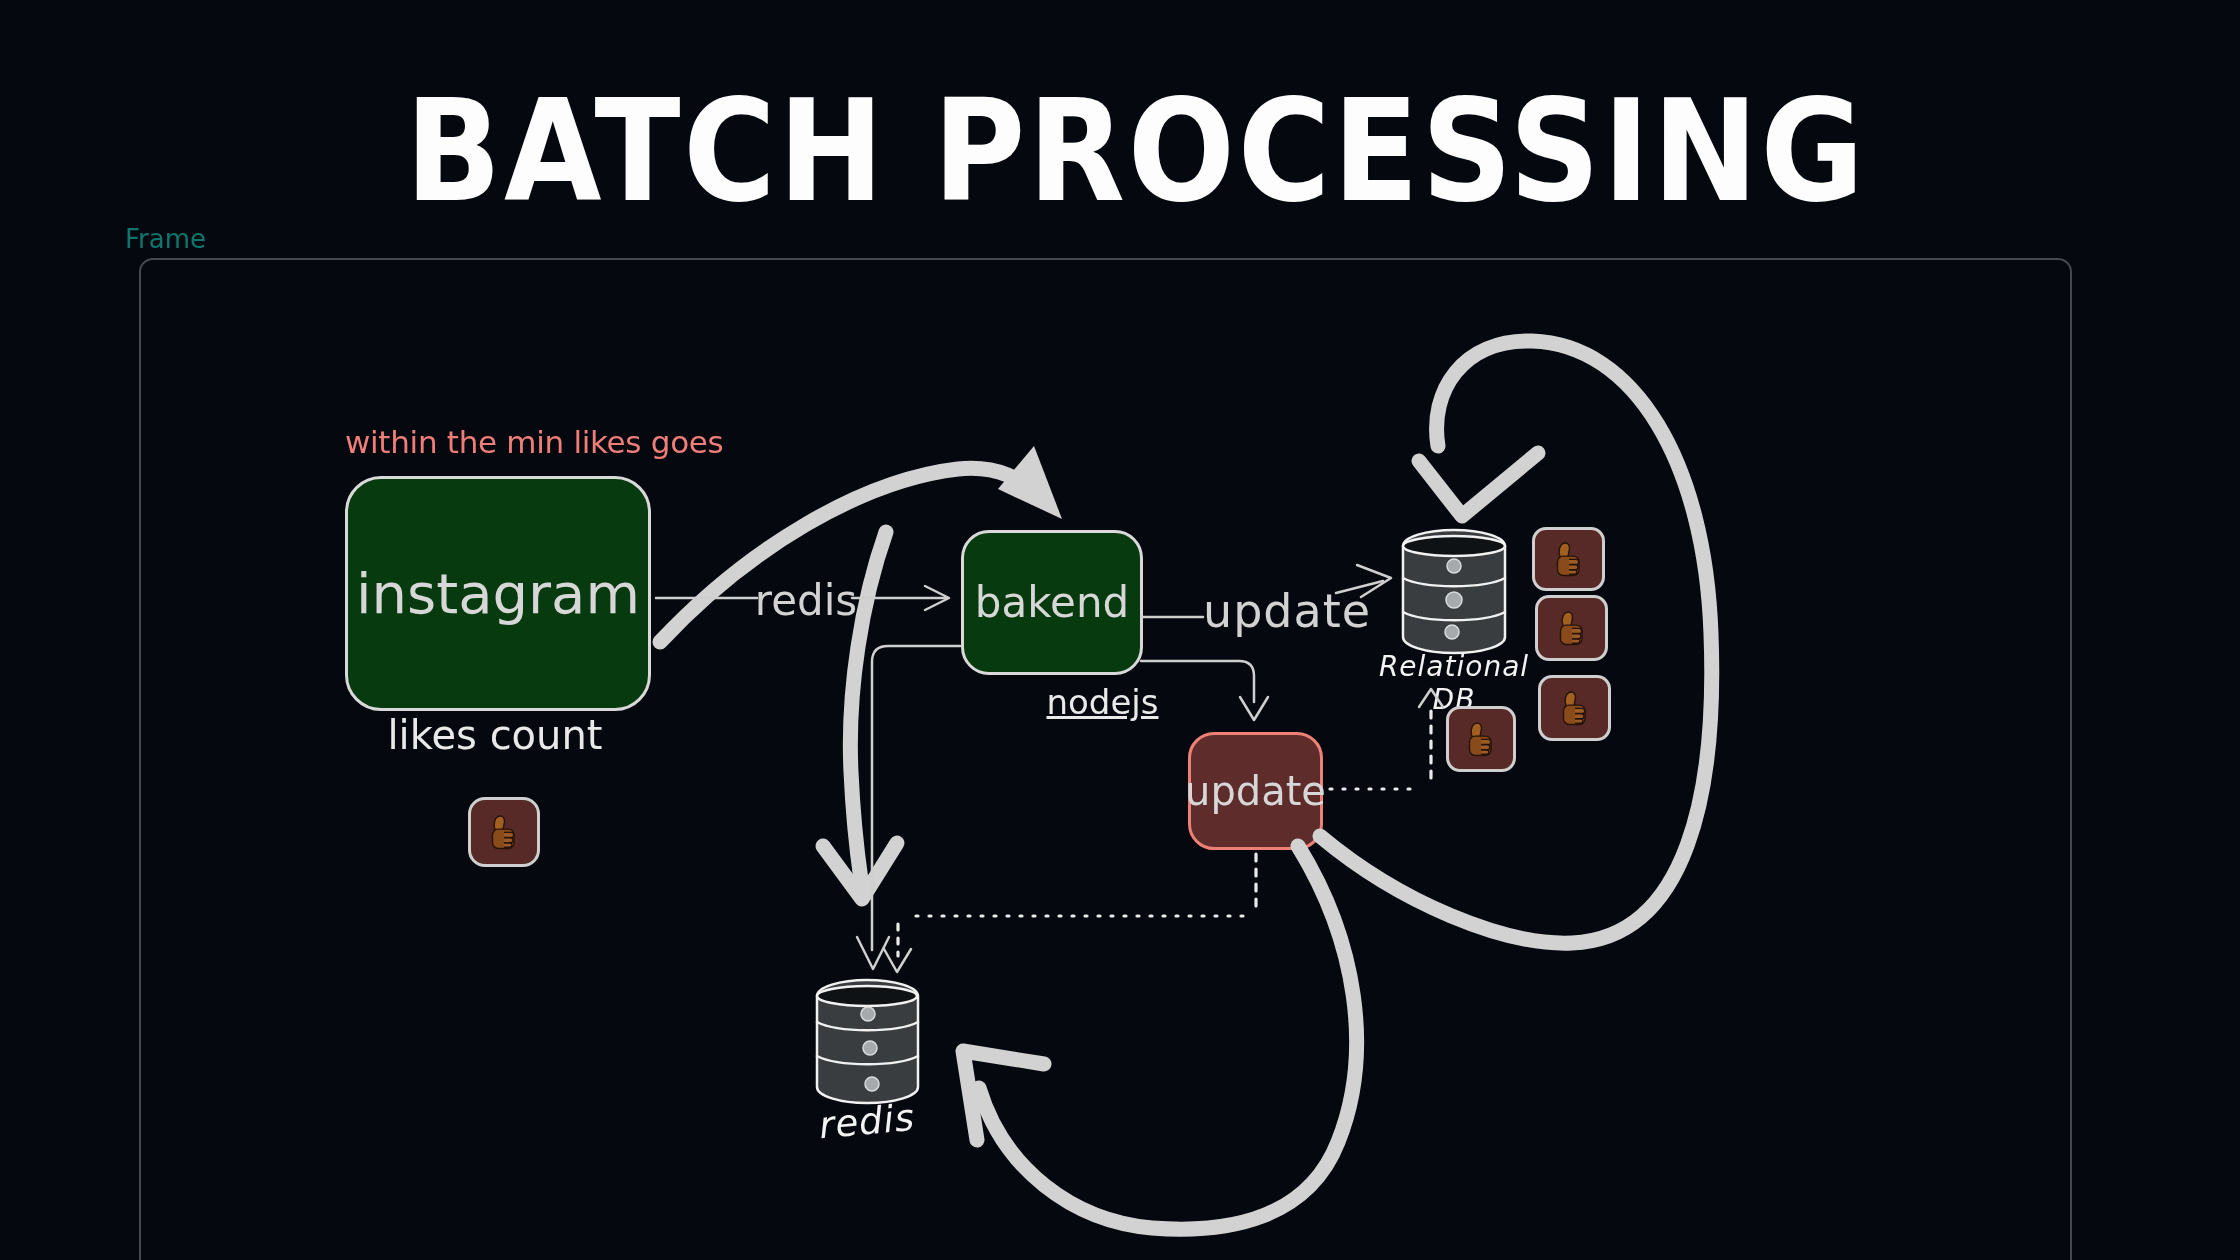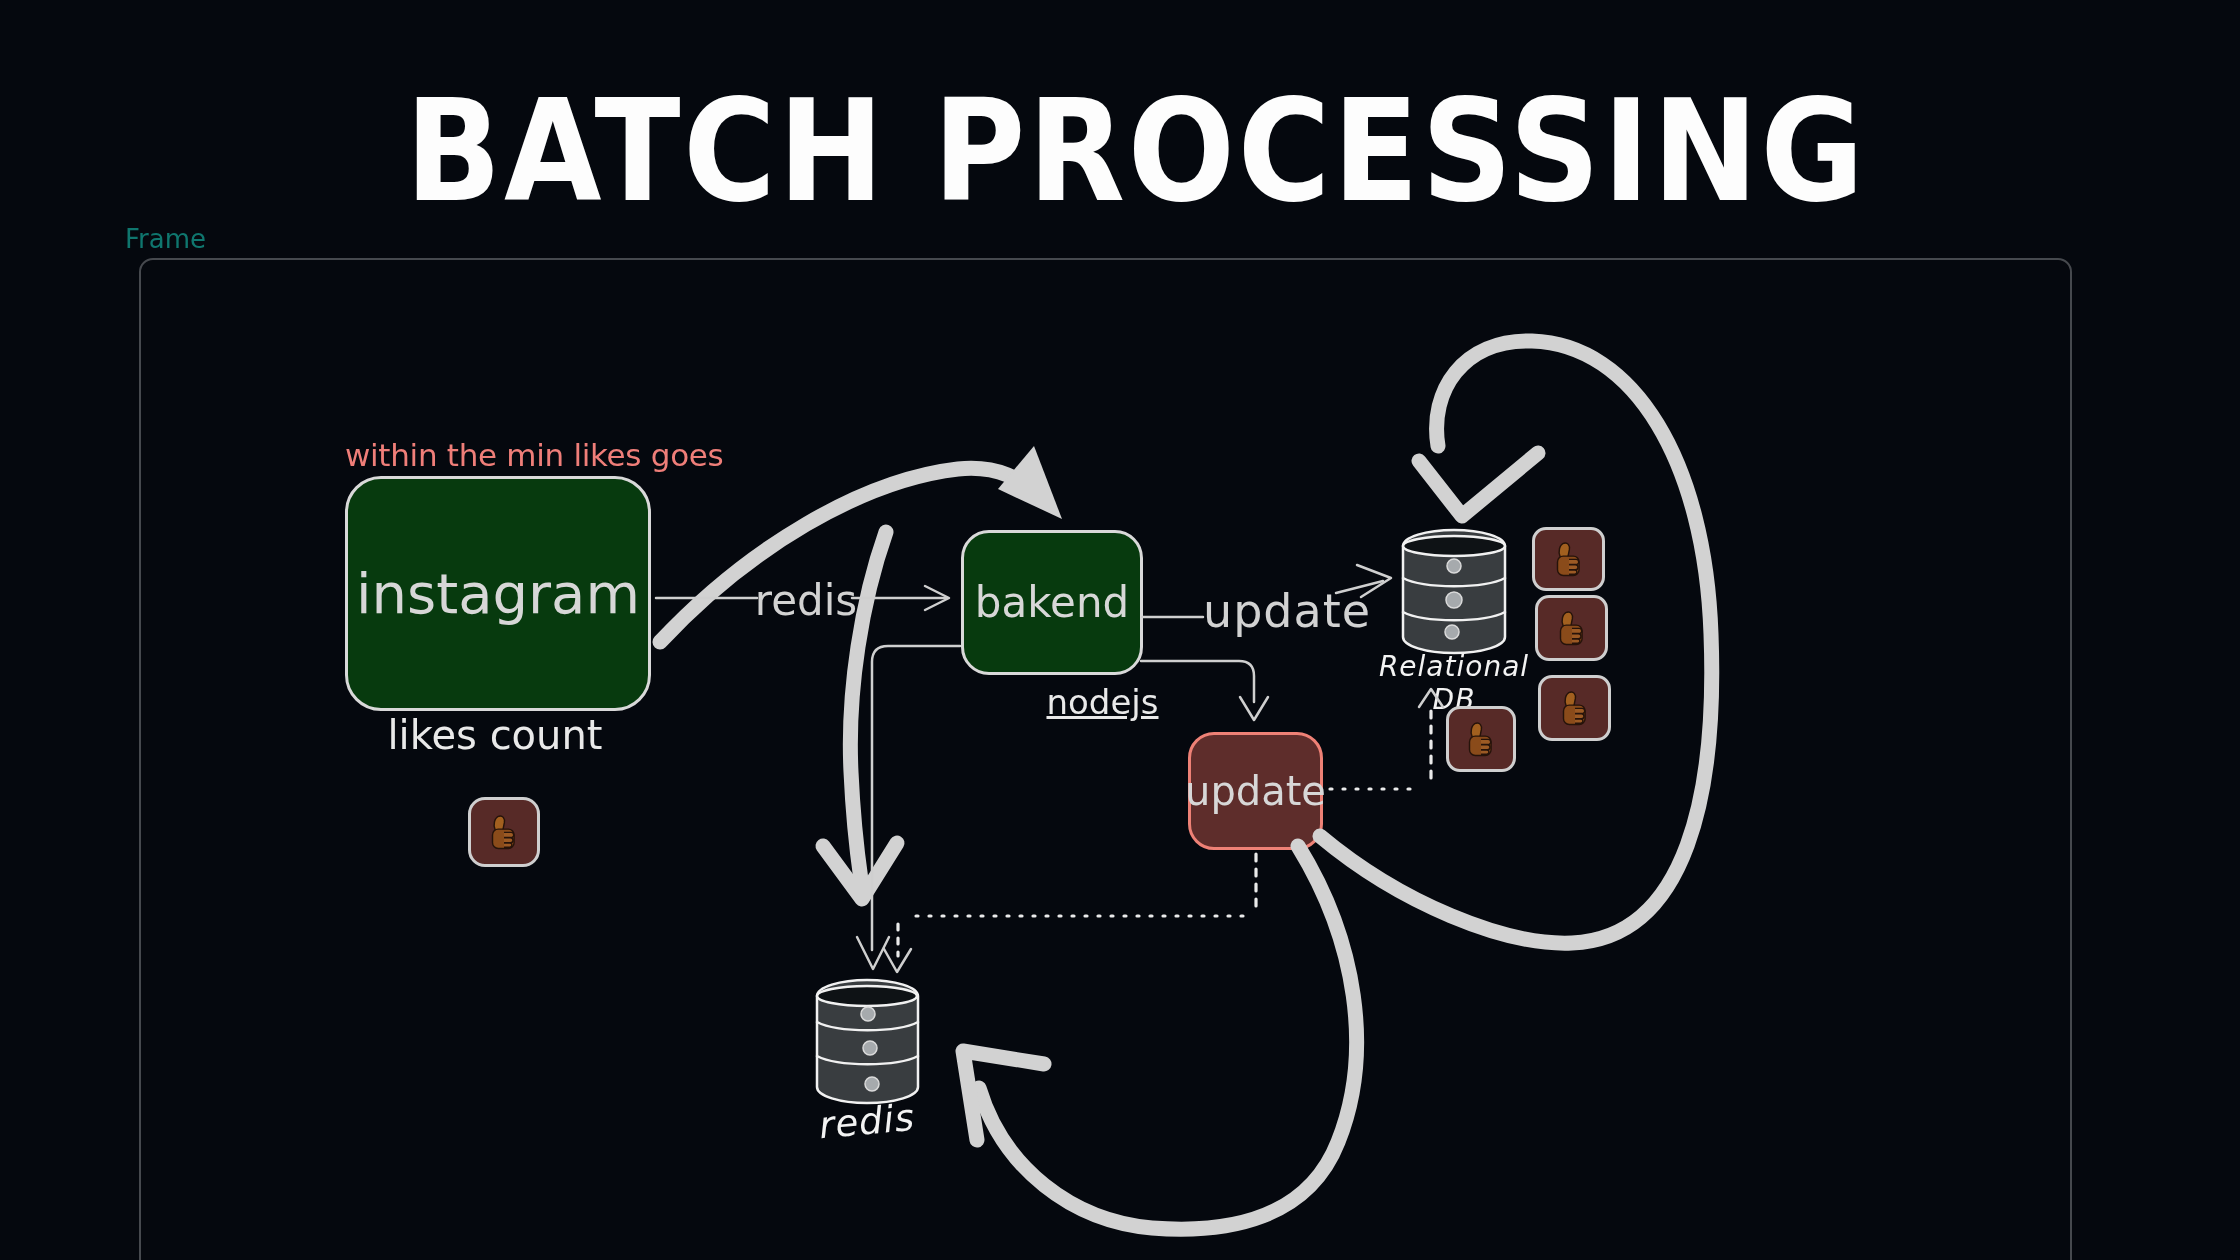--- a/index.html
+++ b/index.html
@@ -5,21 +5,21 @@
   html,body{margin:0;padding:0;background:#04070c;}
   #canvas{position:relative;width:2240px;height:1260px;overflow:hidden;
           background:#05080e;font-family:"DejaVu Sans",sans-serif;padding-left:32px;}
   .abs{position:absolute;}
   #title{left:0;right:0;top:70px;text-align:center;color:#fdfdfd;
          font-size:140px;font-weight:800;letter-spacing:3px;
          transform:scaleX(0.9);transform-origin:center;white-space:nowrap;}
   #frame-label{left:125px;top:224px;font-size:26px;color:#0f766e;}
   #frame{left:139px;top:258px;width:1929px;height:1060px;
          border:2px solid #46494e;border-radius:14px;}
-  #annotation{left:345px;top:437px;font-size:31px;color:#ef7e79;letter-spacing:-0.3px;}
+  #annotation{left:345px;top:424px;font-size:31px;color:#ef7e79;letter-spacing:-0.3px;}
   .node{display:flex;align-items:center;justify-content:center;box-sizing:border-box;}
   #node-instagram{left:345px;top:476px;width:306px;height:235px;border-radius:36px;
                   background:#073a0e;border:3px solid #d9d9d9;}
   #node-bakend{left:961px;top:530px;width:182px;height:145px;border-radius:28px;
                background:#073a0e;border:3px solid #d9d9d9;}
   #node-worker{left:1188px;top:732px;width:135px;height:118px;border-radius:26px;
                background:#5e2d2b;border:3px solid #ee8176;}
   .node-label{color:#d7d7d7;font-size:56px;}
   #node-bakend .node-label{font-size:42px;}
   #node-worker .node-label{font-size:40px;}

